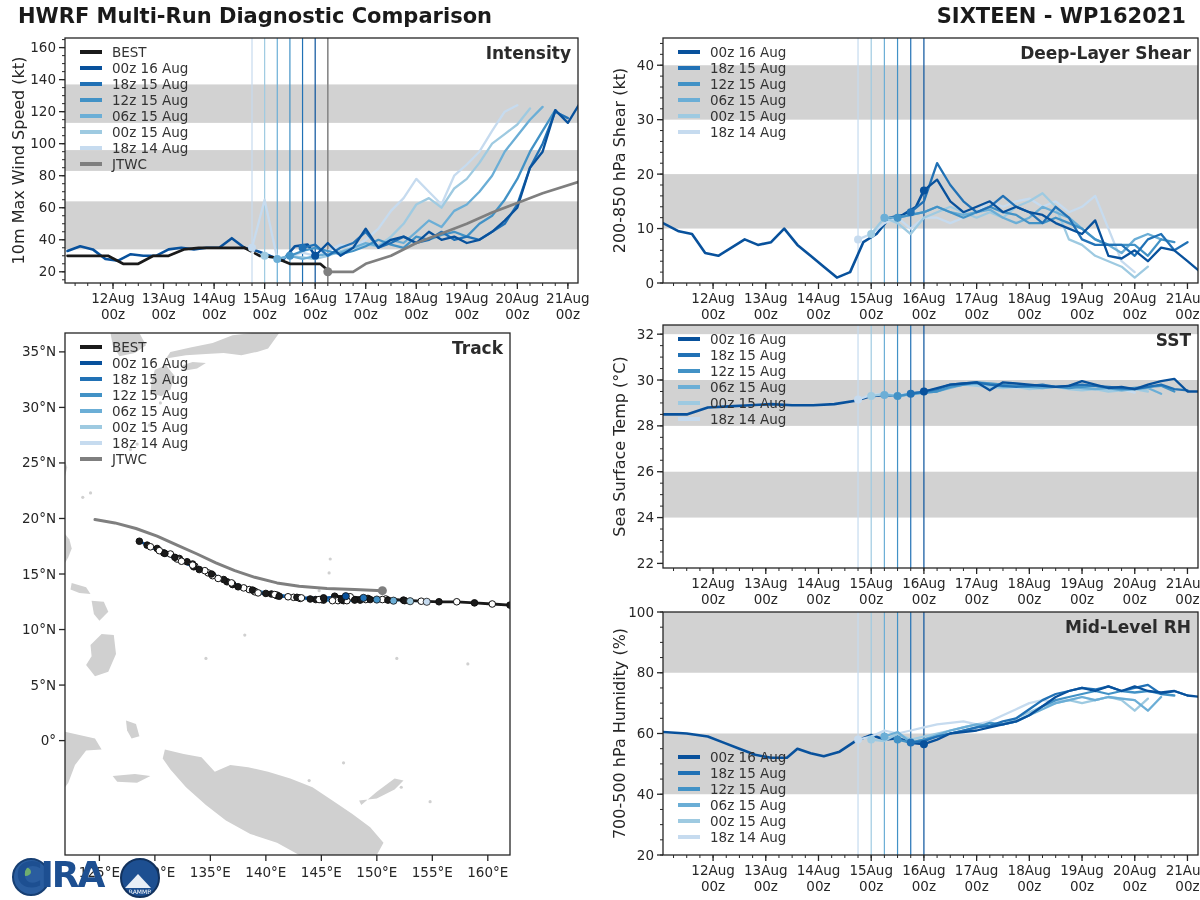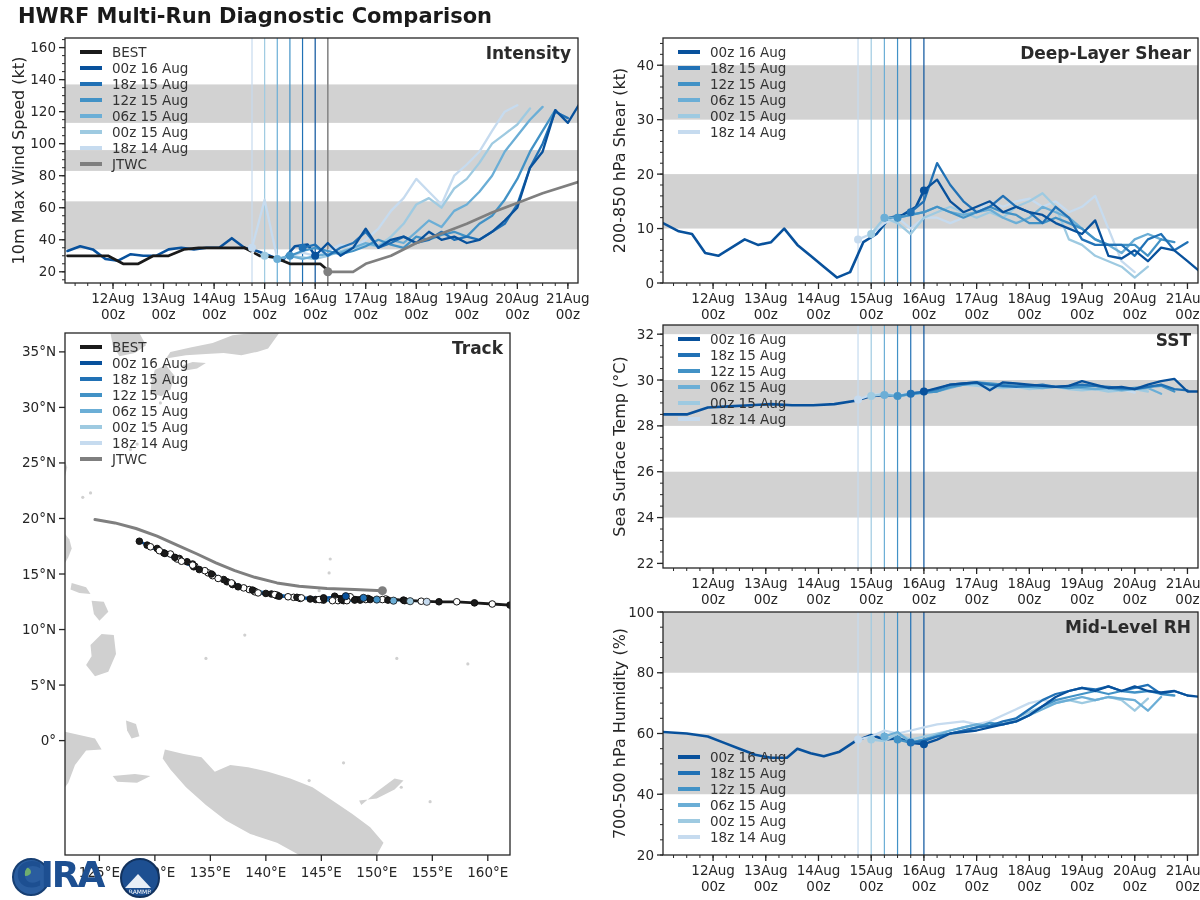--- a/index.html
+++ b/index.html
@@ -21,20 +21,21 @@
         border-left:13px solid transparent;border-right:13px solid transparent;
         border-bottom:14px solid #e8eef6;}
   #logo .badge .label{position:absolute;left:0;bottom:1px;width:100%;text-align:center;
         font-size:6px;color:#ffffff;}
 </style>
 </head>
 <body>
 
 <div id="page">
   <div class="main-title">HWRF Multi-Run Diagnostic Comparison</div>
+  <div class="storm-title">SIXTEEN - WP162021</div>
   <svg id="fig" width="1200" height="900">
       <g>
         <g clip-path="url(#cp1)">
           <rect x="57" y="201.33333333333331" width="513" height="48.03921568627453" fill="#d2d2d2"></rect>
           <rect x="57" y="150.09150326797385" width="513" height="20.816993464052302" fill="#d2d2d2"></rect>
           <rect x="57" y="84.43790849673204" width="513" height="38.431372549019585" fill="#d2d2d2"></rect>
           <line x1="244.00492610837438" y1="38" x2="244.00492610837438" y2="283" stroke="#c6dbef" stroke-width="1.2"></line>
           <line x1="256.64039408866995" y1="38" x2="256.64039408866995" y2="283" stroke="#9ecae1" stroke-width="1.2"></line>
           <line x1="269.27586206896547" y1="38" x2="269.27586206896547" y2="283" stroke="#6baed6" stroke-width="1.2"></line>
           <line x1="281.9113300492611" y1="38" x2="281.9113300492611" y2="283" stroke="#4292c6" stroke-width="1.2"></line>

